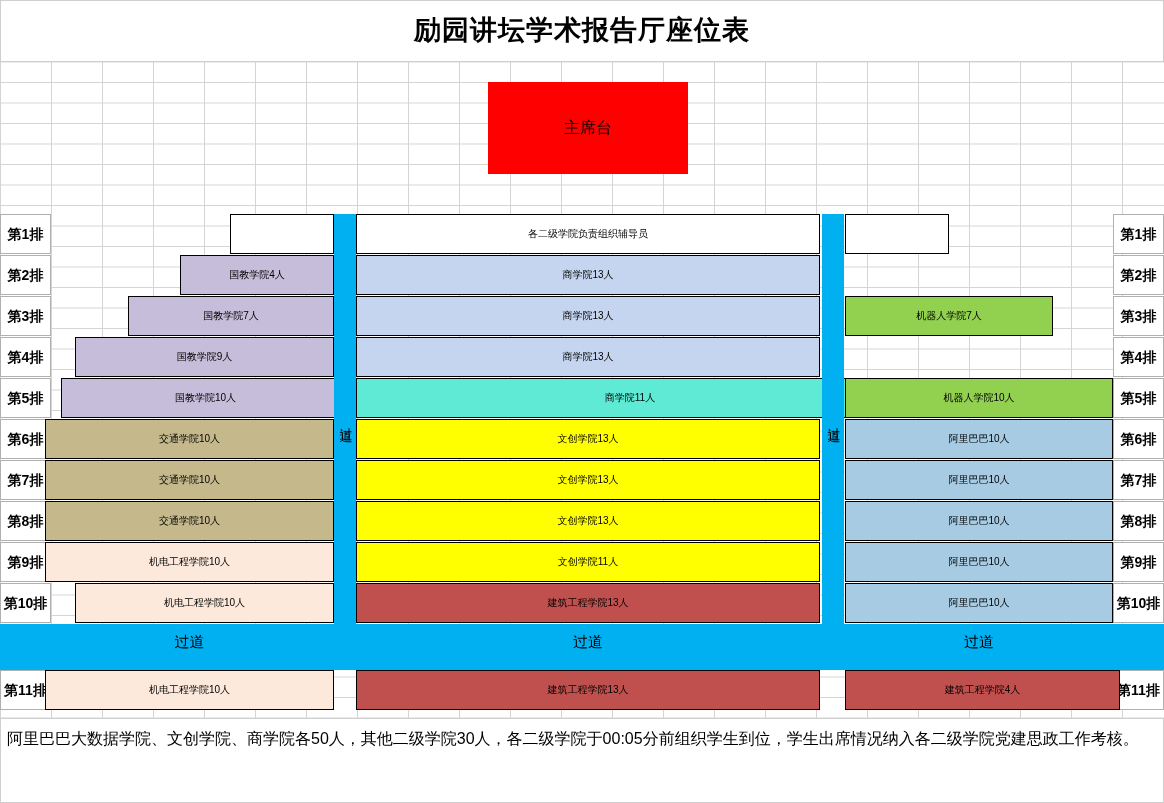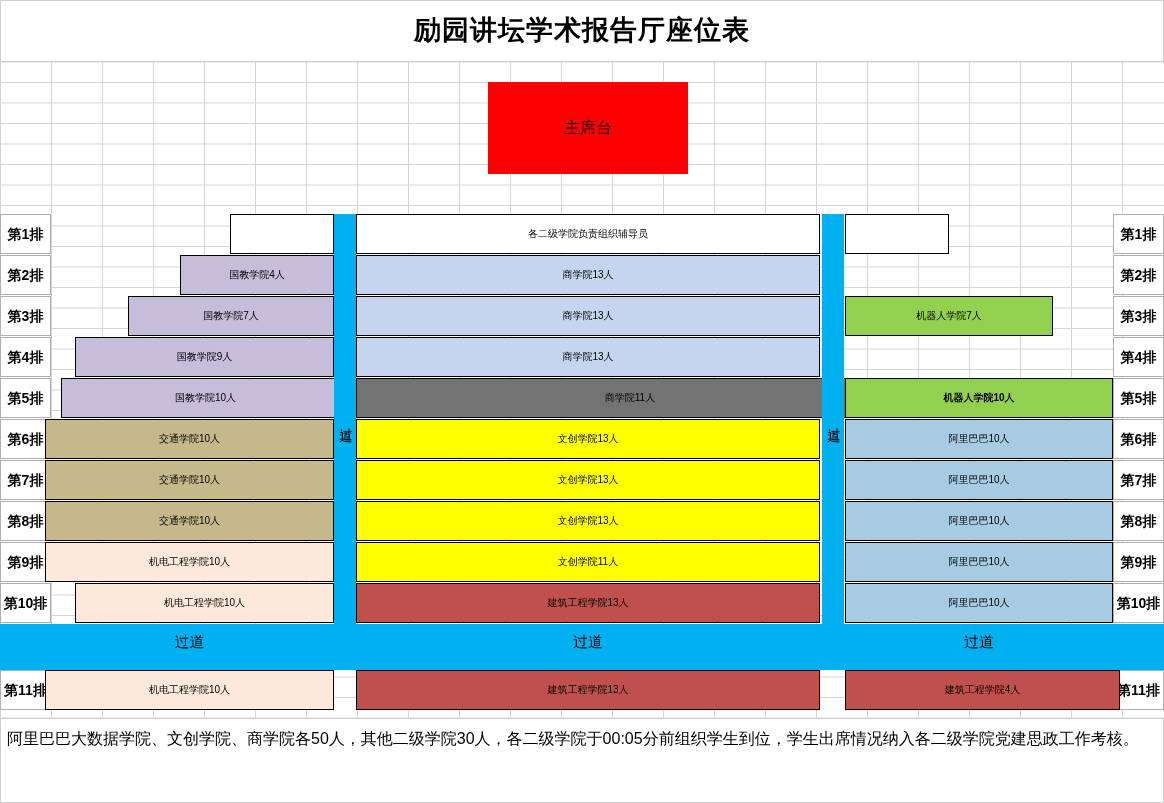--- a/index.html
+++ b/index.html
@@ -156,31 +156,31 @@
     <div class="box seatblock" style="left:45px; top:460px; width:289px; background:#c5b98c;">交通学院10人</div>
     <div class="box seatblock" style="left:45px; top:501px; width:289px; background:#c5b98c;">交通学院10人</div>
     <div class="box seatblock" style="left:45px; top:542px; width:289px; background:#fce9dc;">机电工程学院10人</div>
     <div class="box seatblock" style="left:75px; top:583px; width:259px; background:#fce9dc;">机电工程学院10人</div>
     <div class="box seatblock" style="left:45px; top:670px; width:289px; background:#fce9dc;">机电工程学院10人</div>
 
     <div class="box seatblock" style="left:356px; top:214px; width:464px; background:#ffffff;">各二级学院负责组织辅导员</div>
     <div class="box seatblock" style="left:356px; top:255px; width:464px; background:#c5d5ef;">商学院13人</div>
     <div class="box seatblock" style="left:356px; top:296px; width:464px; background:#c5d5ef;">商学院13人</div>
     <div class="box seatblock" style="left:356px; top:337px; width:464px; background:#c5d5ef;">商学院13人</div>
-    <div class="box seatblock" style="left:356px; top:378px; width:548px; background:#737373;">商学院11人</div>
+    <div class="box seatblock" style="left:356px; top:378px; width:548px; background:#5eead4;">商学院11人</div>
     <div class="box seatblock" style="left:356px; top:419px; width:464px; background:#ffff00;">文创学院13人</div>
     <div class="box seatblock" style="left:356px; top:460px; width:464px; background:#ffff00;">文创学院13人</div>
     <div class="box seatblock" style="left:356px; top:501px; width:464px; background:#ffff00;">文创学院13人</div>
     <div class="box seatblock" style="left:356px; top:542px; width:464px; background:#ffff00;">文创学院11人</div>
     <div class="box seatblock" style="left:356px; top:583px; width:464px; background:#bf504d;">建筑工程学院13人</div>
     <div class="box seatblock" style="left:356px; top:670px; width:464px; background:#bf504d;">建筑工程学院13人</div>
 
     <div class="box seatblock" style="left:845px; top:214px; width:104px; background:#ffffff;"></div>
     <div class="box seatblock" style="left:845px; top:296px; width:208px; background:#92d050;">机器人学院7人</div>
-    <div class="box seatblock" style="left:845px; top:378px; width:268px; background:#92d050;font-weight:bold;">机器人学院10人</div>
+    <div class="box seatblock" style="left:845px; top:378px; width:268px; background:#92d050;">机器人学院10人</div>
     <div class="box seatblock" style="left:845px; top:419px; width:268px; background:#a6cbe3;">阿里巴巴10人</div>
     <div class="box seatblock" style="left:845px; top:460px; width:268px; background:#a6cbe3;">阿里巴巴10人</div>
     <div class="box seatblock" style="left:845px; top:501px; width:268px; background:#a6cbe3;">阿里巴巴10人</div>
     <div class="box seatblock" style="left:845px; top:542px; width:268px; background:#a6cbe3;">阿里巴巴10人</div>
     <div class="box seatblock" style="left:845px; top:583px; width:268px; background:#a6cbe3;">阿里巴巴10人</div>
     <div class="box seatblock" style="left:845px; top:670px; width:275px; background:#bf504d;">建筑工程学院4人</div>
 
     <div class="box aisle-v" style="left:334px; top:214px; height:410px;">过道</div>
     <div class="box aisle-v" style="left:822px; top:214px; height:410px;">过道</div>
 

